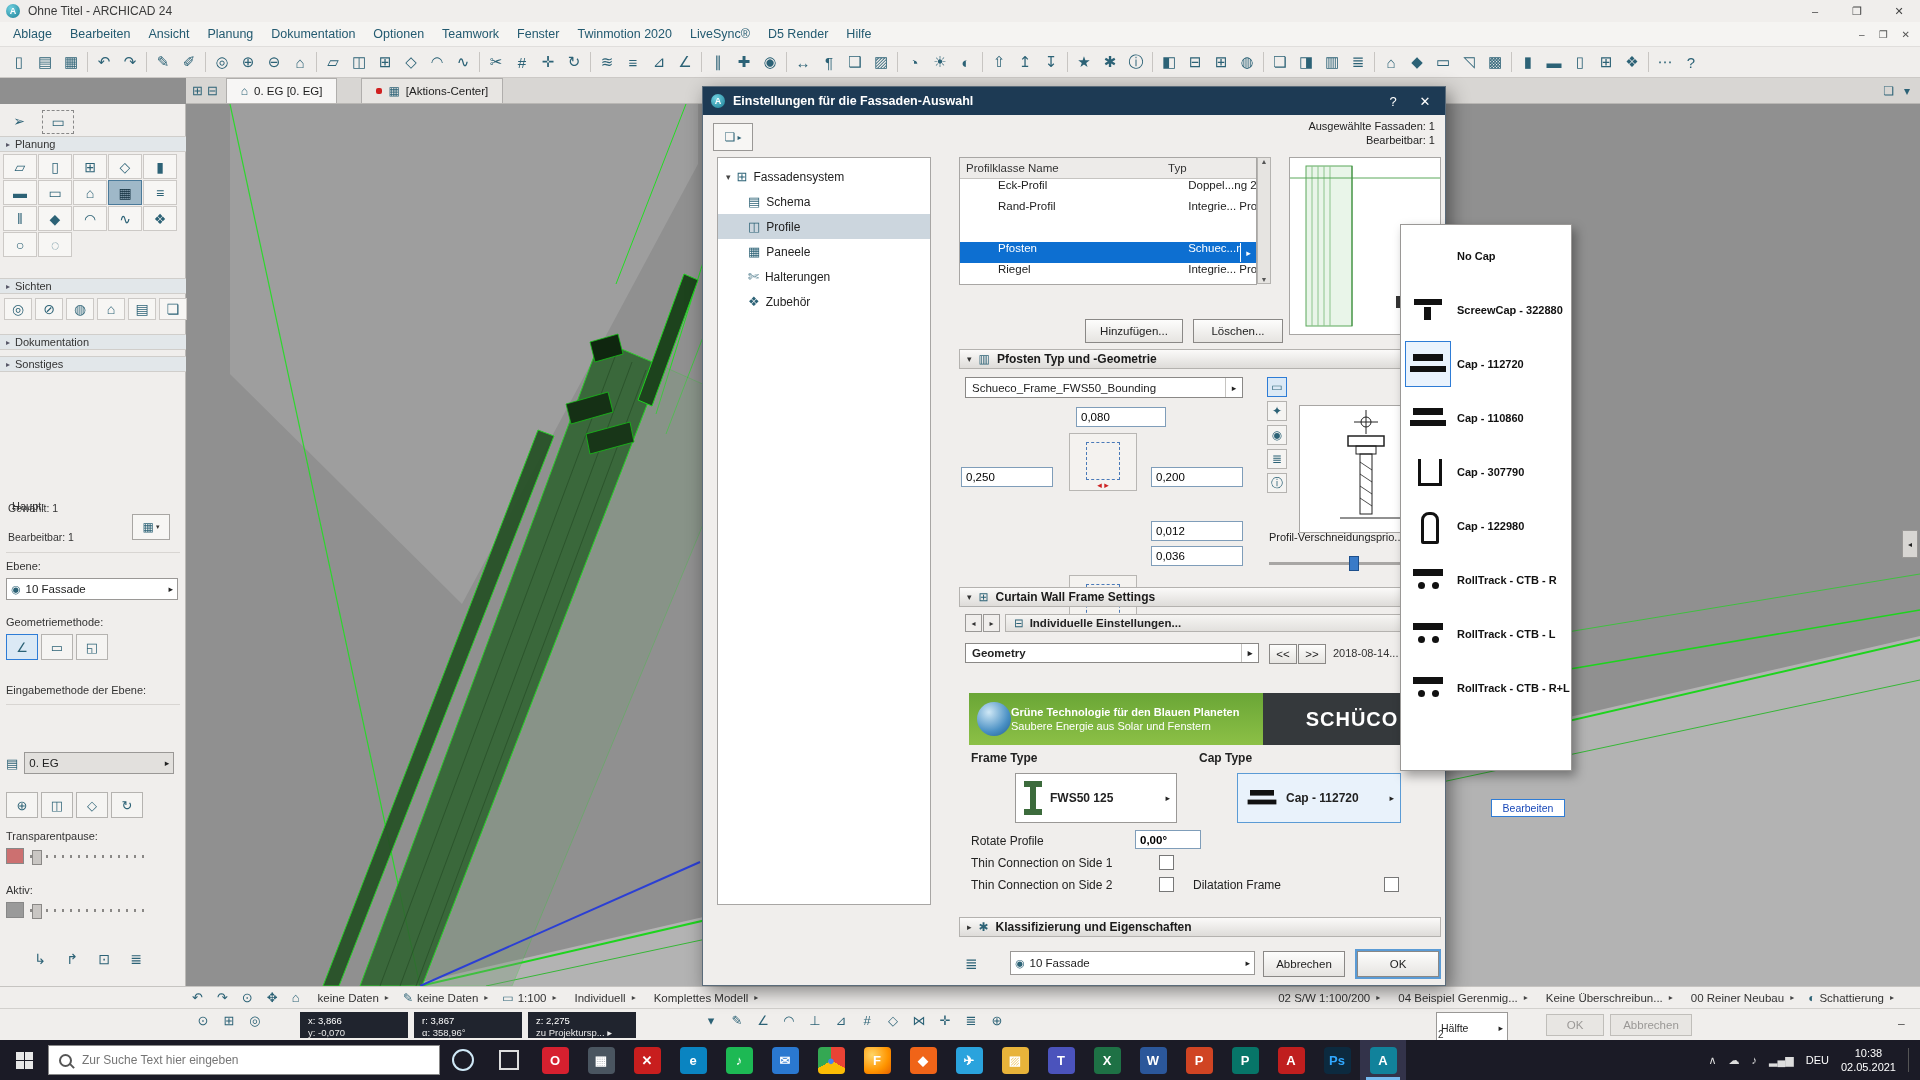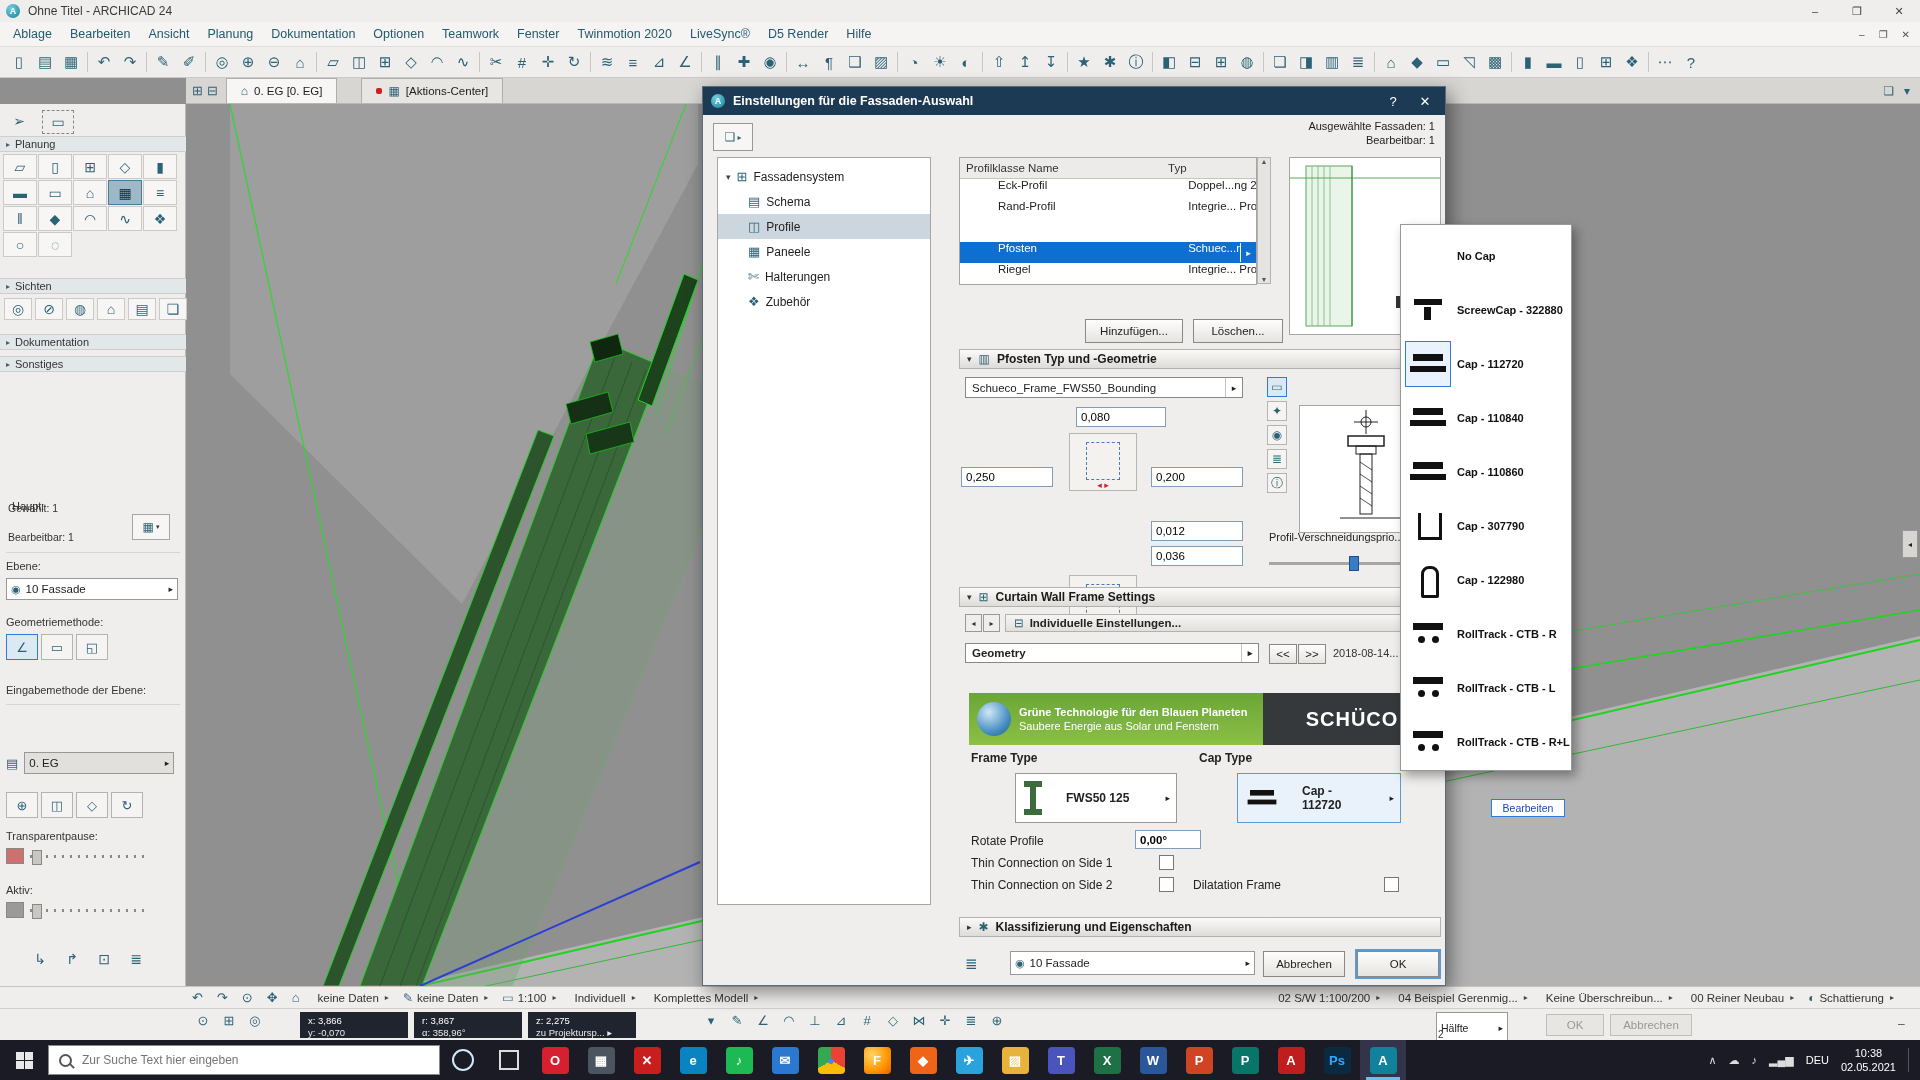--- a/index.html
+++ b/index.html
@@ -138,26 +138,26 @@
   .mini-btn{width:20px;height:20px;border:1px solid #b5b3b0;background:#f5f4f2;display:flex;align-items:center;justify-content:center;font-size:12px;color:#2c6276;box-sizing:border-box;}
   .mini-btn[data-selected="true"]{border-color:#2e7cd6;background:#dbe9f5;}
   .sk{background:#f4f2ef;border:1px solid #b8b6b3;position:relative;}
   .sk::before{content:"";position:absolute;left:16px;top:8px;right:16px;bottom:10px;border:1px dashed #4a7ab8;}
   .sk::after{content:"◂ ▸";position:absolute;left:50%;transform:translateX(-50%);bottom:0;color:#cc2222;font-size:9px;}
   .slider{position:absolute;}
   .slider .track{height:3px;background:#a8a6a4;margin-top:7px;}
   .slider .thumb{position:absolute;left:48%;top:1px;width:8px;height:13px;background:#3a7bc8;border:1px solid #1d4f8c;}
   .spin{width:17px;height:18px;border:1px solid #9a9896;background:#f0eeec;display:flex;align-items:center;justify-content:center;font-size:8px;color:#333;box-sizing:border-box;}
   .indiv{background:linear-gradient(#f6f5f3,#e2e0dd);border:1px solid #b4b2af;display:flex;align-items:center;gap:6px;padding:0 8px;font-size:11.5px;font-weight:bold;box-sizing:border-box;color:#222;}
-  .banner-green{background:linear-gradient(#6aa636,#8cc046);color:#fff;display:flex;align-items:center;gap:8px;padding:12px 8px;box-sizing:border-box;}
+  .banner-green{background:linear-gradient(#6aa636,#8cc046);color:#fff;display:flex;align-items:center;padding:12px 8px;box-sizing:border-box;}
   .globe{width:34px;height:34px;border-radius:50%;background:radial-gradient(circle at 35% 30%,#cfe8f6,#4a90c4 60%,#1d5c8c);flex:none;}
   .banner-txt{font-size:11px;font-weight:bold;line-height:14px;}
   .schueco{background:#35393c;color:#fff;display:flex;align-items:center;justify-content:center;font-weight:bold;font-size:20px;letter-spacing:1px;}
   .sel-label{font-size:12px;color:#222;position:absolute;}
-  .sel-box{border:1px solid #9a9896;background:#fff;display:flex;align-items:center;gap:22px;padding:0 6px;box-sizing:border-box;}
+  .sel-box{border:1px solid #9a9896;background:#fff;display:flex;align-items:center;gap:6px;padding:0 6px;box-sizing:border-box;}
   .sel-box .tri{margin-left:auto;font-size:9px;}
   .sel-box.capsel{background:#e9f2fb;border-color:#5b9bd5;}
   .sel-name{font-weight:bold;font-size:12px;}
   .cb{width:13px;height:13px;border:1px solid #777;background:#fff;display:inline-block;}
   .ok-btn{box-shadow:0 0 0 2px #5b9bd5;}
 
   
   .capico{width:36px;height:32px;position:relative;display:inline-block;flex:none;}
   .capico::before,.capico::after{content:"";position:absolute;background:#111;display:none;}
   .capico[data-variant]::before,.capico[data-variant]::after{display:block;}
@@ -1167,26 +1167,20 @@
       <div class="cap-item" data-selected="true">
       <span class="icb">
           <span class="capico" data-variant="cap-icon"></span>
         </span>
       <span class="lbl">Cap - 112720</span>
     </div>
       <div class="cap-item">
       <span class="icb">
           <span class="capico" data-variant="cap-icon"></span>
         </span>
-      <span class="lbl">Cap - 110840</span>
-    </div>
-      <div class="cap-item">
-      <span class="icb">
-          <span class="capico" data-variant="cap-icon"></span>
-        </span>
       <span class="lbl">Cap - 110860</span>
     </div>
       <div class="cap-item">
       <span class="icb">
           <span class="capico" data-variant="capu-icon"></span>
         </span>
       <span class="lbl">Cap - 307790</span>
     </div>
       <div class="cap-item">
       <span class="icb">

